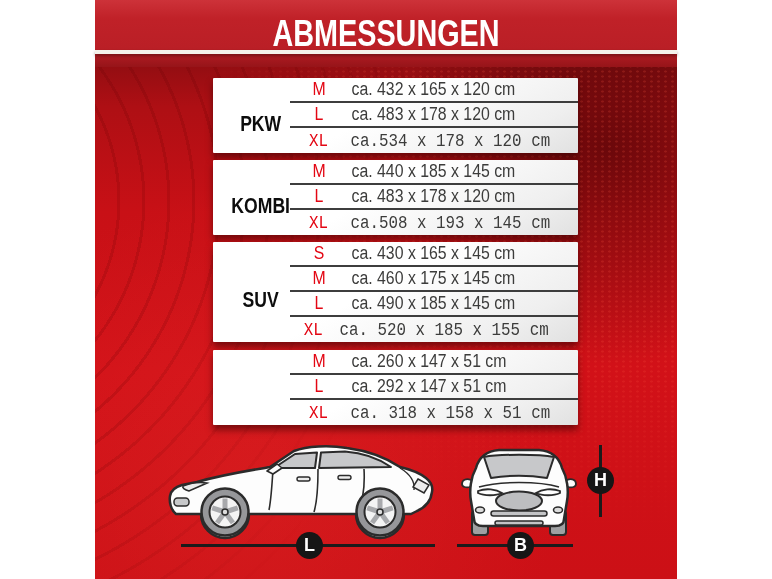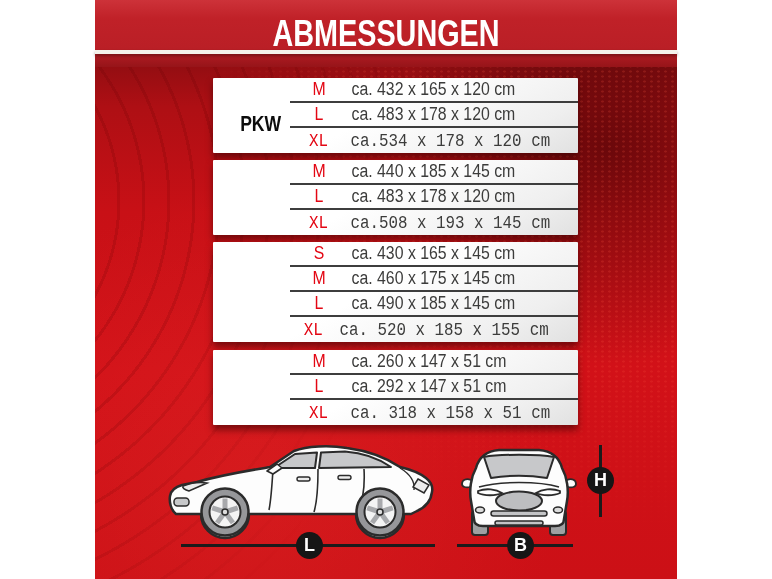--- a/index.html
+++ b/index.html
@@ -117,37 +117,43 @@
             <span class="dims">ca. 483 x 178 x 120 cm</span>
           </div>
           <div class="row">
             <span class="size">XL</span>
             <span class="dims">ca.534 x 178 x 120 cm</span>
           </div>
         </div>
       </section>
 
       <section class="panel rows3">
+        <div class="cat">
+            <span>KOMBI</span>
+          </div>
         <div class="rows">
           <div class="row">
             <span class="size">M</span>
             <span class="dims">ca. 440 x 185 x 145 cm</span>
           </div>
           <div class="row">
             <span class="size">L</span>
             <span class="dims">ca. 483 x 178 x 120 cm</span>
           </div>
           <div class="row">
             <span class="size">XL</span>
             <span class="dims">ca.508 x 193 x 145 cm</span>
           </div>
         </div>
       </section>
 
       <section class="panel rows4">
+        <div class="cat">
+            <span>SUV</span>
+          </div>
         <div class="rows">
           <div class="row">
             <span class="size">S</span>
             <span class="dims">ca. 430 x 165 x 145 cm</span>
           </div>
           <div class="row">
             <span class="size">M</span>
             <span class="dims">ca. 460 x 175 x 145 cm</span>
           </div>
           <div class="row">

